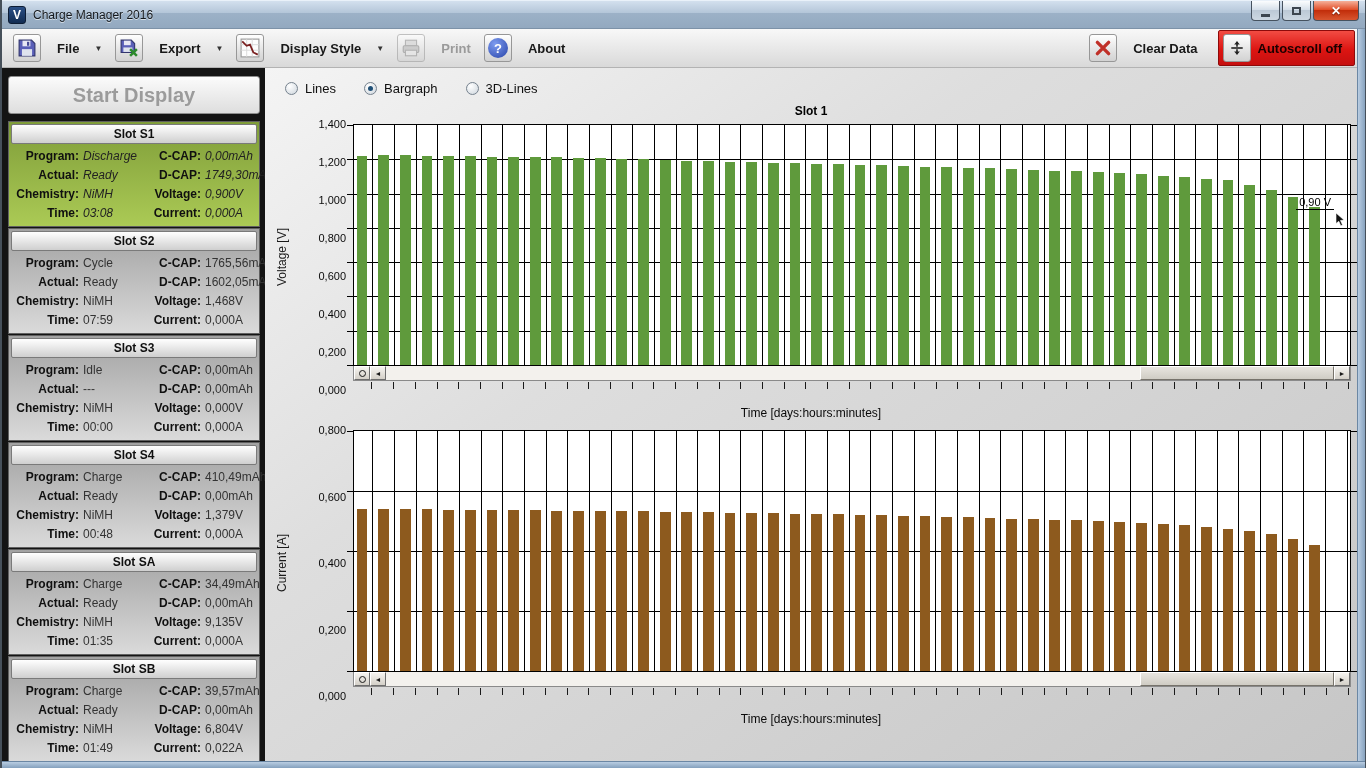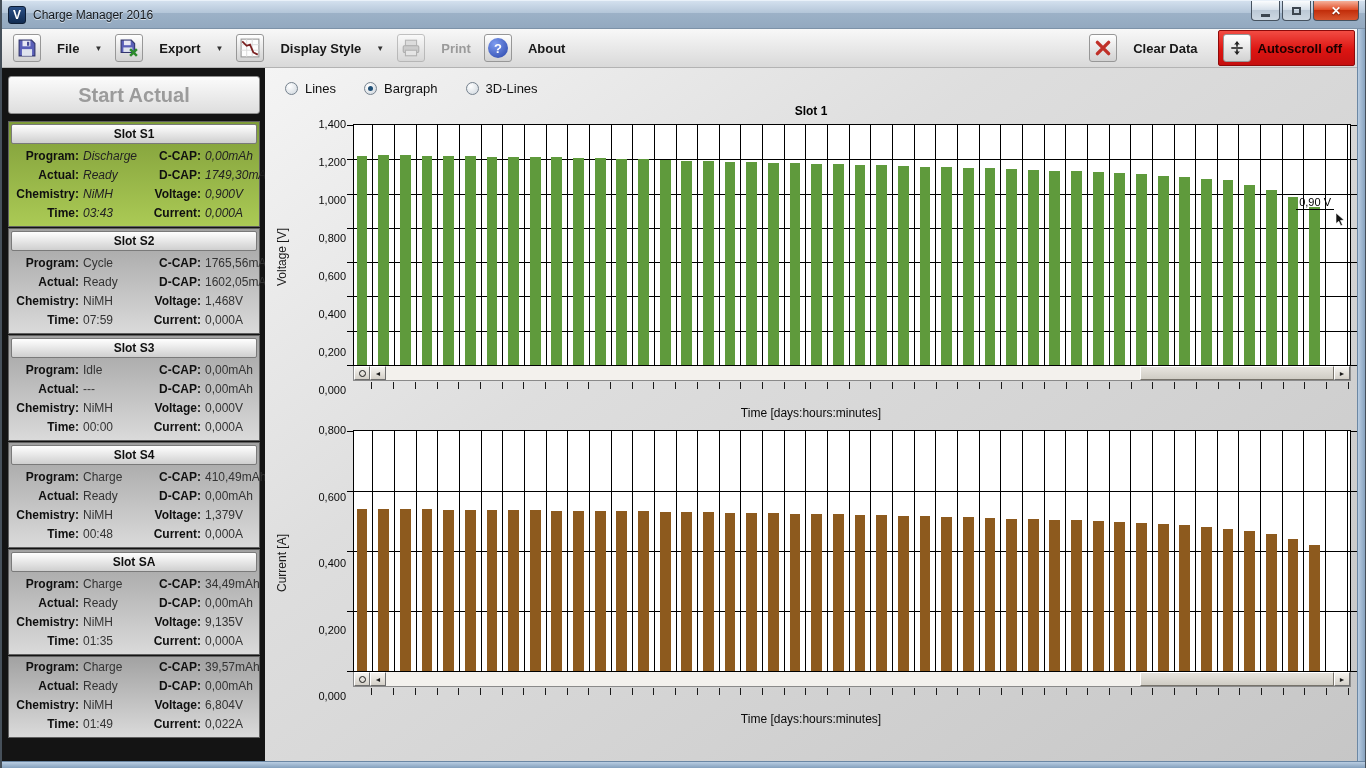--- a/index.html
+++ b/index.html
@@ -197,39 +197,39 @@
             <path d="M7 6 V1.5 M7 8 V12.5" stroke="#222" stroke-width="1.4"></path>
             <path d="M4.5 4 L7 1 L9.5 4 Z M4.5 10 L7 13 L9.5 10 Z" fill="#222"></path>
           </svg>
       </span>
       <span class="tb-label">Autoscroll off</span>
     </div>
   </div>
 
   <div class="content">
     <div class="sidebar">
-      <button class="start-logging">Start Actual</button>
+      <button class="start-logging">Start Display</button>
       <div id="slots">
           <div class="slot-panel active">
             <div class="slot-header">Slot S1</div>
             <div class="slot-grid">
               <div class="slot-lab">Program:</div>
               <div class="slot-val">Discharge</div>
               <div class="slot-lab">C-CAP:</div>
               <div class="slot-val">0,00mAh</div>
               <div class="slot-lab">Actual:</div>
               <div class="slot-val">Ready</div>
               <div class="slot-lab">D-CAP:</div>
               <div class="slot-val">1749,30mAh</div>
               <div class="slot-lab">Chemistry:</div>
               <div class="slot-val">NiMH</div>
               <div class="slot-lab">Voltage:</div>
               <div class="slot-val">0,900V</div>
               <div class="slot-lab">Time:</div>
-              <div class="slot-val">03:43</div>
+              <div class="slot-val">03:08</div>
               <div class="slot-lab">Current:</div>
               <div class="slot-val">0,000A</div>
             </div>
           </div>
           <div class="slot-panel">
             <div class="slot-header">Slot S2</div>
             <div class="slot-grid">
               <div class="slot-lab">Program:</div>
               <div class="slot-val">Cycle</div>
               <div class="slot-lab">C-CAP:</div>
@@ -305,20 +305,21 @@
               <div class="slot-val">NiMH</div>
               <div class="slot-lab">Voltage:</div>
               <div class="slot-val">9,135V</div>
               <div class="slot-lab">Time:</div>
               <div class="slot-val">01:35</div>
               <div class="slot-lab">Current:</div>
               <div class="slot-val">0,000A</div>
             </div>
           </div>
           <div class="slot-panel">
+            <div class="slot-header">Slot SB</div>
             <div class="slot-grid">
               <div class="slot-lab">Program:</div>
               <div class="slot-val">Charge</div>
               <div class="slot-lab">C-CAP:</div>
               <div class="slot-val">39,57mAh</div>
               <div class="slot-lab">Actual:</div>
               <div class="slot-val">Ready</div>
               <div class="slot-lab">D-CAP:</div>
               <div class="slot-val">0,00mAh</div>
               <div class="slot-lab">Chemistry:</div>

